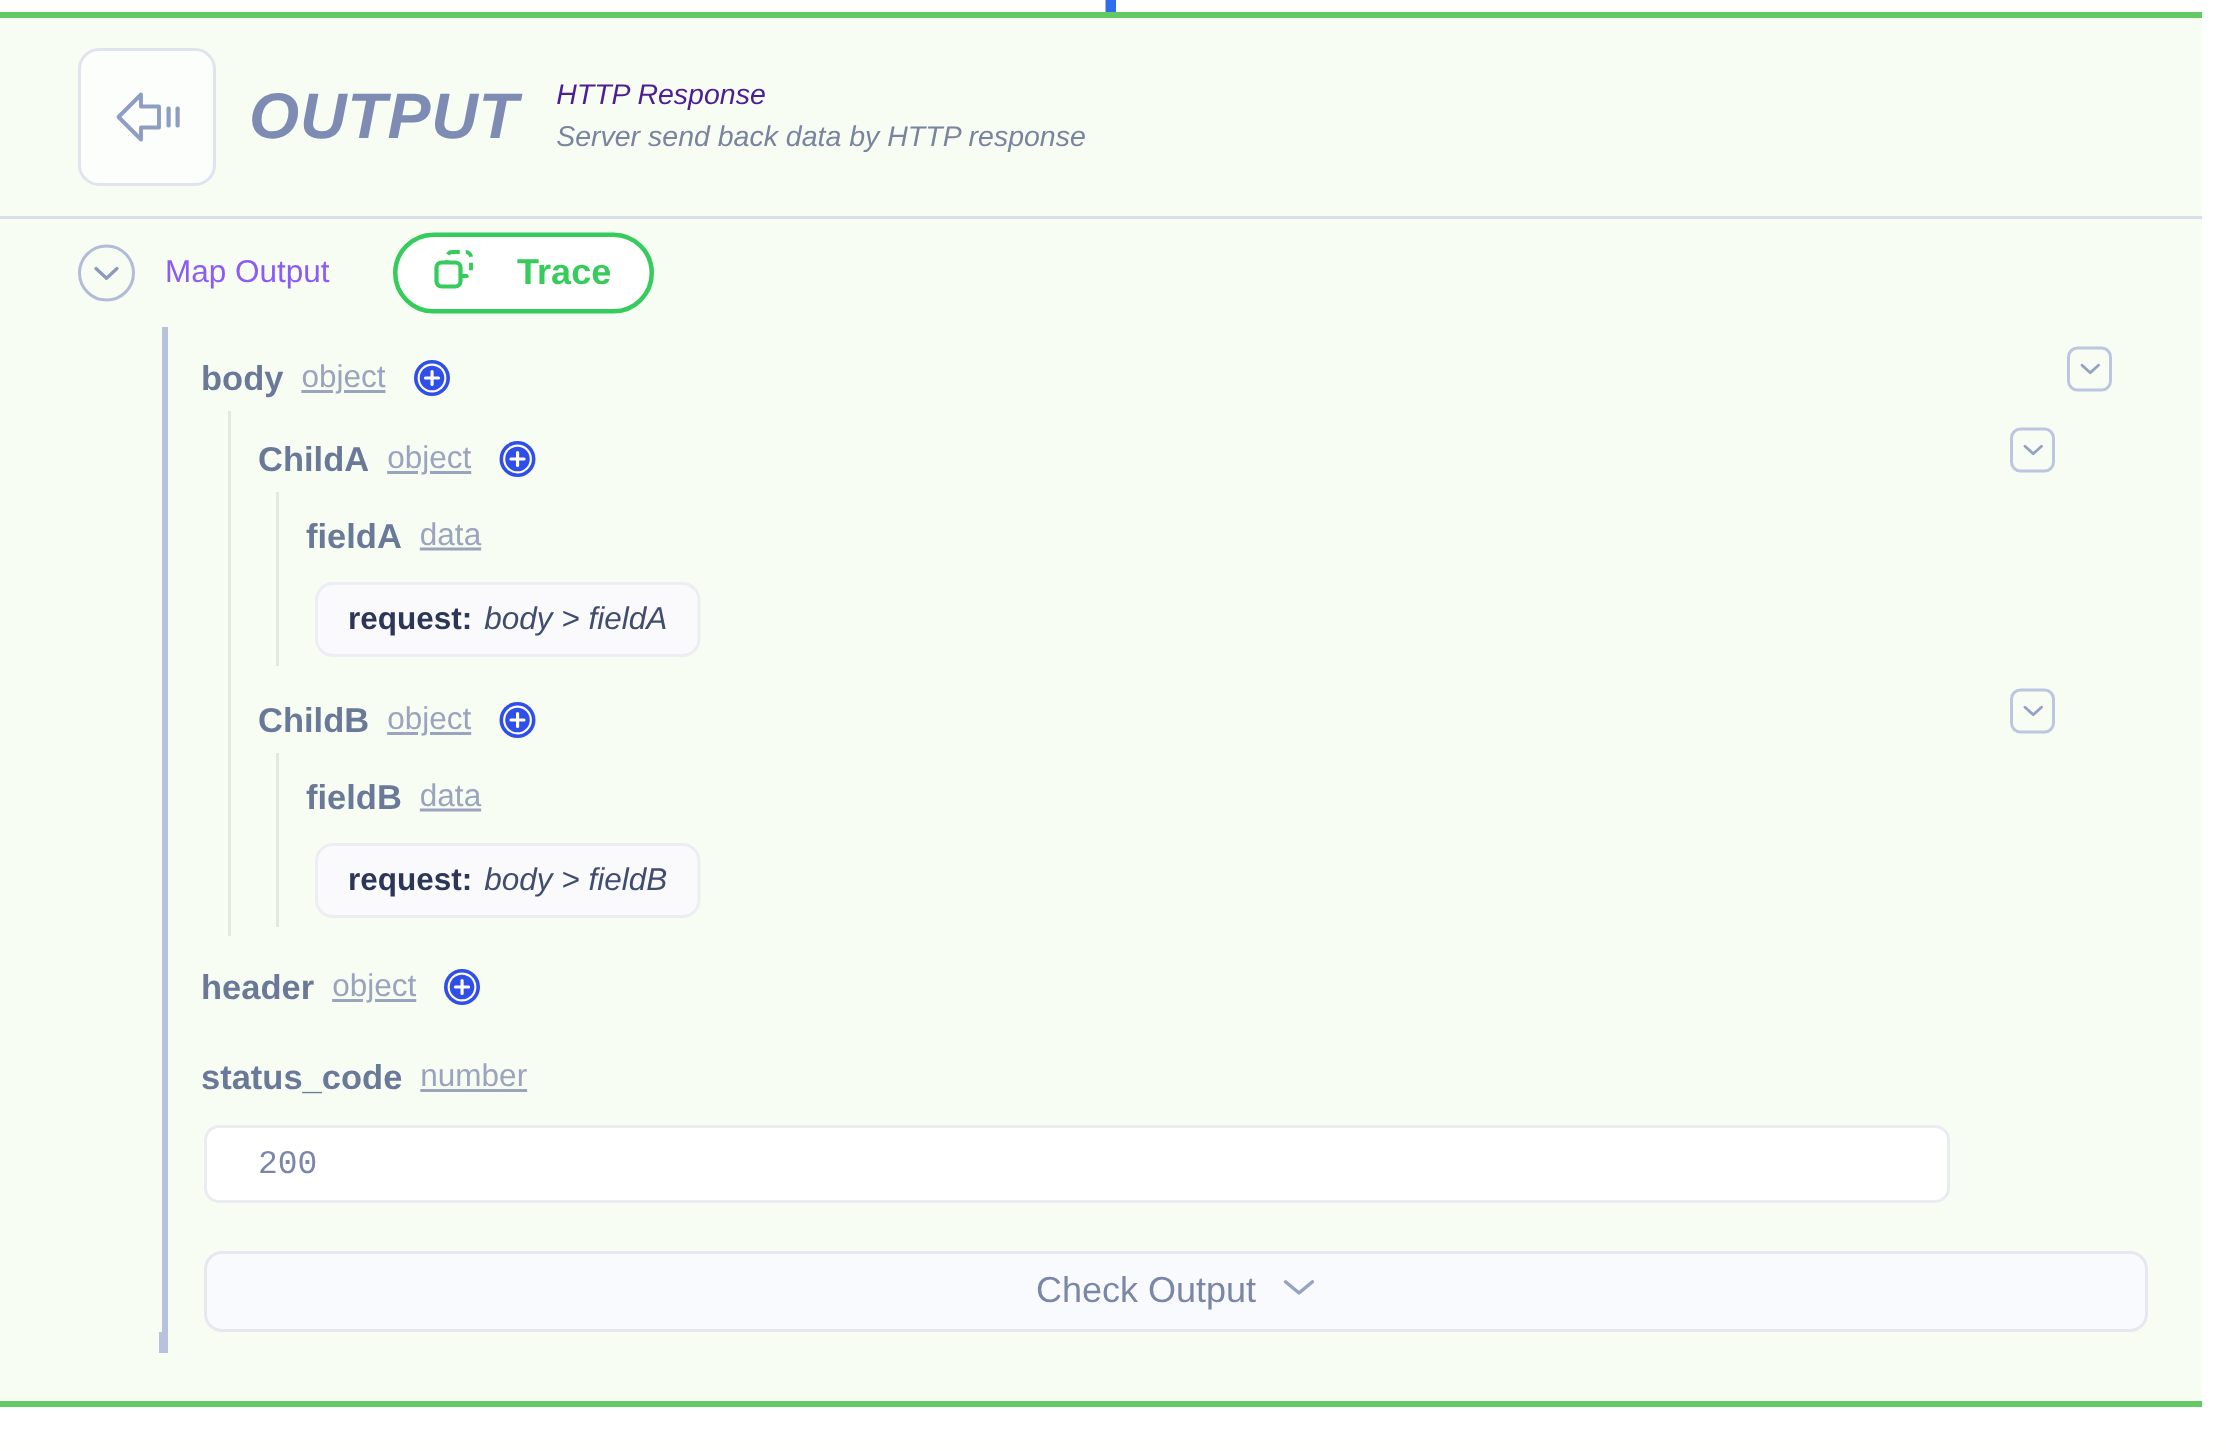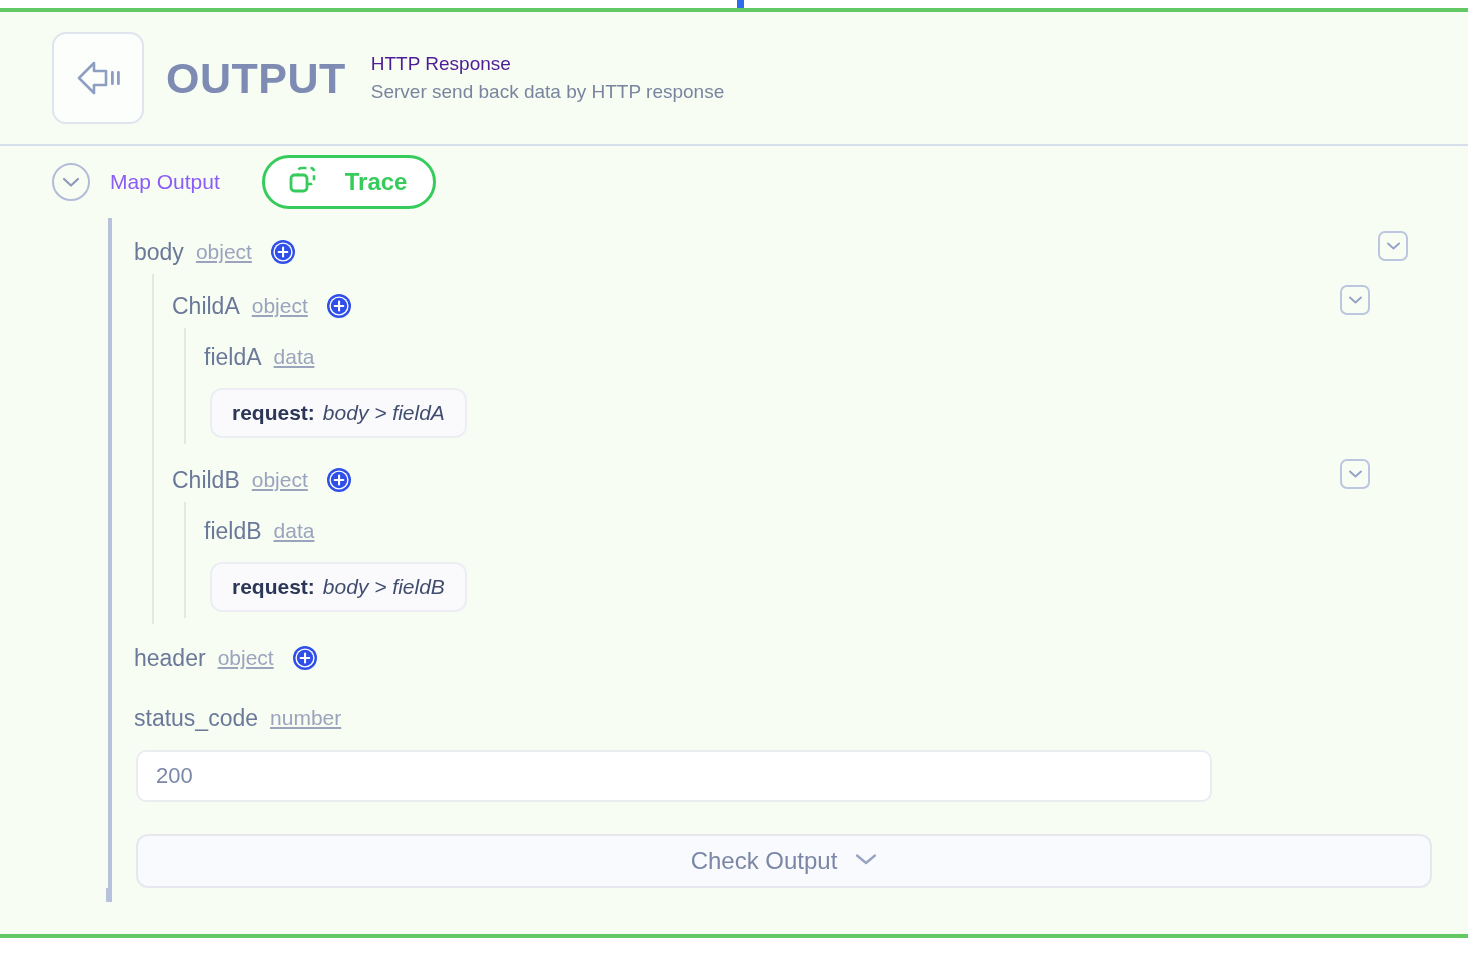--- a/index.html
+++ b/index.html
@@ -41,20 +41,21 @@
 
   
   .card-header {
     position: relative;
     height: 134px;
     border-bottom: 2px solid #d6dfea;
     display: flex;
     align-items: center;
     padding-left: 52px;
     box-sizing: border-box;
+    font-style: italic;
   }
   .node-icon-box {
     width: 88px;
     height: 88px;
     border: 2px solid #dfe4ee;
     border-radius: 14px;
     background: #fbfefa;
     display: flex;
     align-items: center;
     justify-content: center;
@@ -152,21 +153,21 @@
   }
   .node-row {
     display: flex;
     align-items: center;
     gap: 12px;
     height: 44px;
     position: relative;
   }
   .node-name {
     font-size: 23px;
-    font-weight: normal;
+    font-weight: bold;
     color: #6b7999;
     white-space: nowrap;
   }
   .node-type {
     font-size: 21px;
     color: #9aa4bd;
     text-decoration: underline;
     white-space: nowrap;
   }
   .plus-btn {
@@ -230,32 +231,32 @@
   .leaf-row {
     display: flex;
     align-items: center;
     gap: 12px;
     height: 42px;
   }
 
   
   .value-input {
     display: block;
-    width: 1076px;
+    width: 1164px;
     height: 52px;
     margin-top: 10px;
     margin-left: 2px;
     background: #ffffff;
     border: 2px solid #eaecf2;
     border-radius: 10px;
     font-size: 22px;
     color: #7b87a6;
-    padding: 0 18px;
-    box-sizing: border-box;
-    font-family: Liberation Sans, sans-serif;
+    padding: 0 34px;
+    box-sizing: border-box;
+    font-family: Liberation Mono, monospace;
     outline: none;
   }
 
   
   .check-output {
     display: flex;
     align-items: center;
     justify-content: center;
     gap: 18px;
     width: 1296px;

